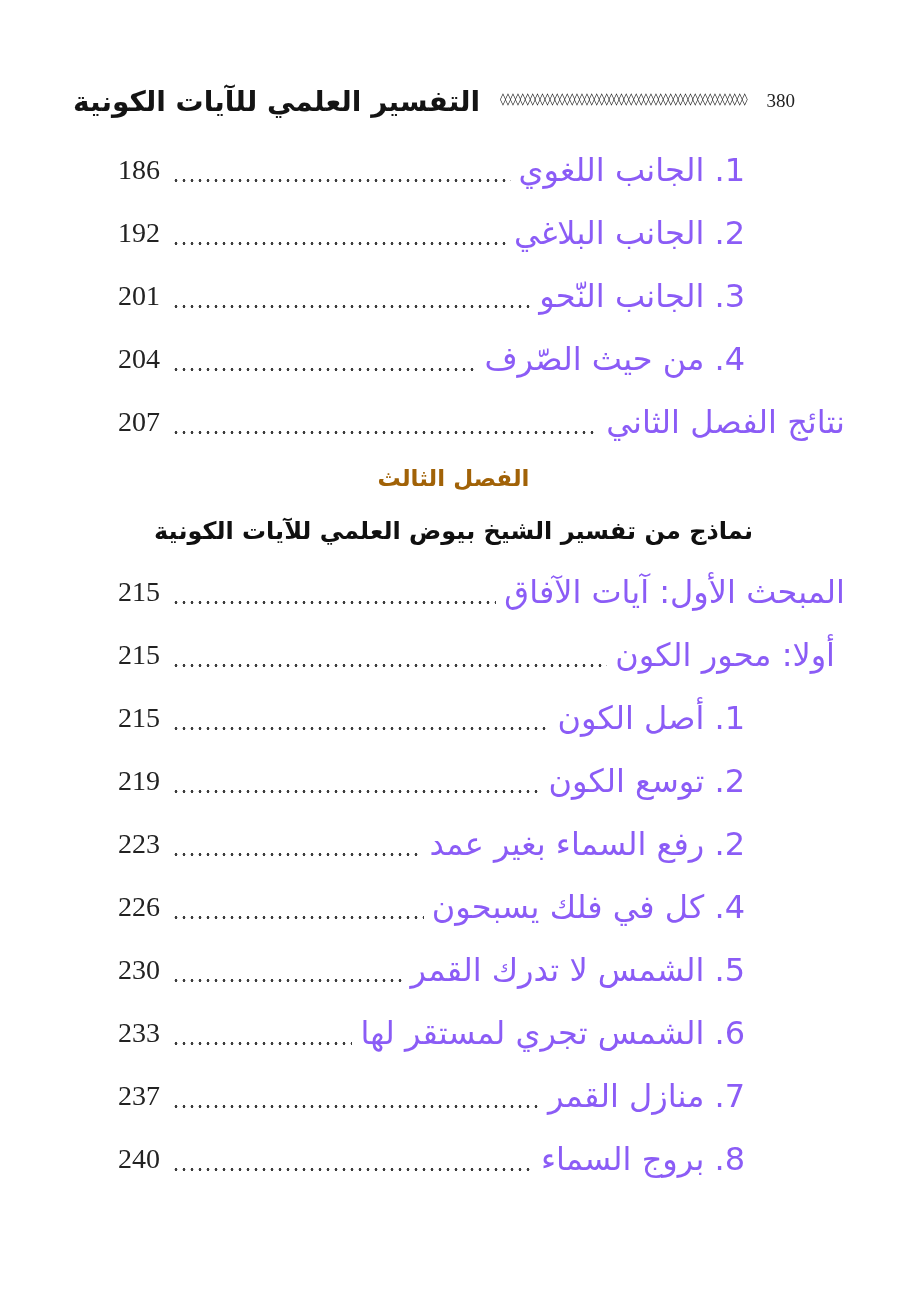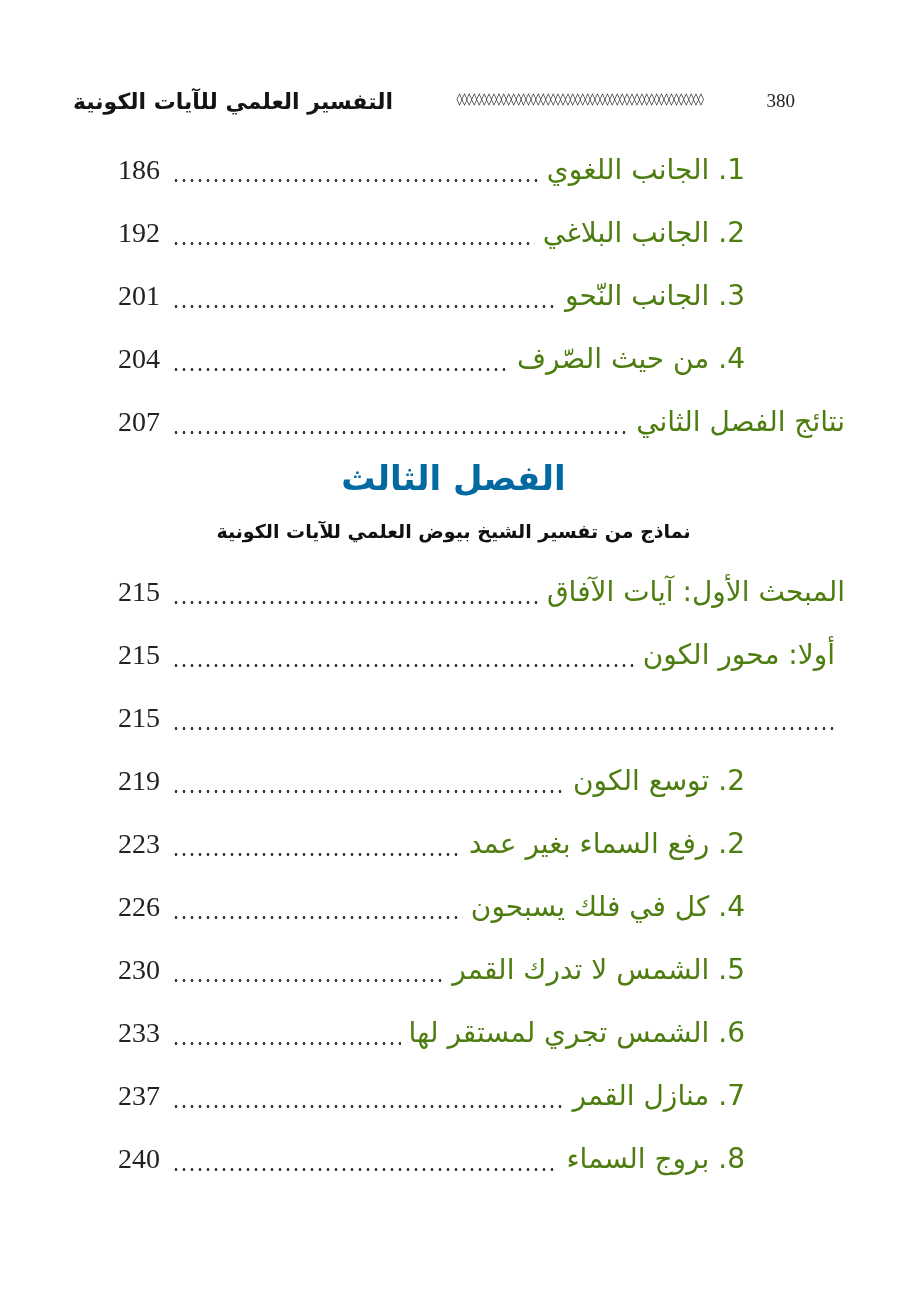--- a/index.html
+++ b/index.html
@@ -25,21 +25,21 @@
   .running-head {
     direction: ltr;
     display: flex;
     align-items: center;
     padding: 82px 112px 0 73px;
     height: 38px;
     margin-bottom: 18px;
   }
   .head-title {
     font-weight: bold;
-    font-size: 22px;
+    font-size: 28px;
     letter-spacing: 0.2px;
     white-space: nowrap;
     color: #141414;
   }
   .head-ornament {
     flex: 1 1 auto;
     font-size: 12px;
     letter-spacing: -1px;
     color: #2a2a2a;
     overflow: hidden;
@@ -59,23 +59,23 @@
   .toc {
     direction: rtl;
     padding: 0 62px 0 112px; 
   }
   .toc-row {
     display: flex;
     align-items: center;
     height: 63px;
   }
   .toc-title {
-    font-size: 28px;
-    white-space: nowrap;
-    color: #4d7c0f;
+    font-size: 32px;
+    white-space: nowrap;
+    color: #8b5cf6;
   }
   .toc-row.lvl1 .toc-title { padding-right: 10px; text-align: center; }
   .toc-row.lvl2 .toc-title { padding-right: 100px; }
   .dot-leader {
     flex: 1 1 auto;
     height: 5px;
     margin: 0 8px 0 12px;
     transform: translateY(11px);
     background-image: radial-gradient(circle, #3c3c3c 1.3px, rgba(0,0,0,0) 1.6px);
     background-size: 8px 5px;
@@ -93,28 +93,28 @@
   }
 
   
   .chapter-head {
     direction: rtl;
     text-align: center;
     padding: 0 62px;
   }
   .chapter-line1 {
     font-weight: bold;
-    font-size: 34px;
+    font-size: 23px;
     line-height: 50px;
     height: 50px;
-    color: #0369a1;
+    color: #a16207;
   }
   .chapter-line2 {
     font-weight: bold;
-    font-size: 19px;
+    font-size: 24px;
     line-height: 57px;
     height: 57px;
     color: #101010;
   }
 </style>
 </head>
 <body>
 
 <div class="page">
 
@@ -162,20 +162,21 @@
     <span class="toc-title">المبحث الأول: آيات الآفاق</span>
     <span class="dot-leader"></span>
     <span class="toc-pagenum">215</span>
   </div>
       <div class="toc-row lvl1">
     <span class="toc-title">أولا: محور الكون</span>
     <span class="dot-leader"></span>
     <span class="toc-pagenum">215</span>
   </div>
       <div class="toc-row lvl2">
+    <span class="toc-title">1. أصل الكون</span>
     <span class="dot-leader"></span>
     <span class="toc-pagenum">215</span>
   </div>
       <div class="toc-row lvl2">
     <span class="toc-title">2. توسع الكون</span>
     <span class="dot-leader"></span>
     <span class="toc-pagenum">219</span>
   </div>
       <div class="toc-row lvl2">
     <span class="toc-title">2. رفع السماء بغير عمد</span>

